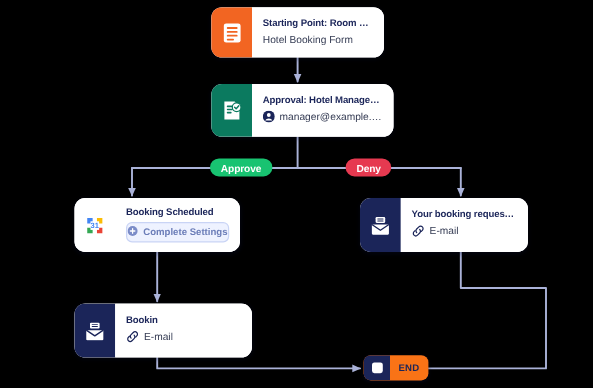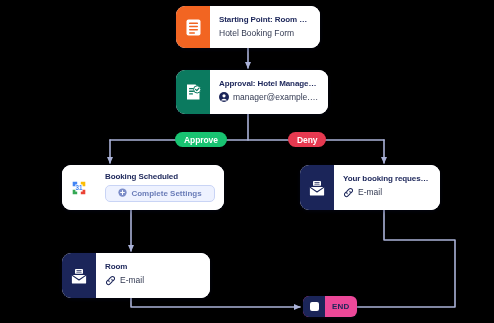--- a/index.html
+++ b/index.html
@@ -80,21 +80,21 @@
     white-space: nowrap;
   }
 
   
   #node-start   { left: 176px; top: 6px;   width: 144px; height: 42px; }
   #node-start .icon-pane { background: #f26522; }
 
   #node-approval{ left: 176px; top: 70px;  width: 152px; height: 44px; }
   #node-approval .icon-pane { background: #0b7a5f; }
 
-  #node-booking { left: 62px;  top: 165px; width: 162px; height: 45px; }
+  #node-booking { left: 62px;  top: 165px; width: 138px; height: 45px; }
   #node-booking .icon-pane { background: #ffffff; }
 
   #node-reject  { left: 300px; top: 165px; width: 140px; height: 45px; }
   #node-reject .icon-pane { background: #1b2559; }
 
   #node-email   { left: 62px;  top: 253px; width: 148px; height: 45px; }
   #node-email .icon-pane { background: #1b2559; }
 
   
   .settings-pill {
@@ -134,21 +134,21 @@
   
   #node-end {
     position: absolute;
     left: 303px;
     top: 296px;
     height: 21px;
     display: flex;
     align-items: stretch;
     border-radius: 6px;
     overflow: hidden;
-    background: #ec4899;
+    background: #f97316;
     box-shadow: 0 1px 3px rgba(10,15,50,0.4);
   }
   #node-end .end-icon {
     width: 22px;
     background: #1b2559;
     display: flex;
     align-items: center;
     justify-content: center;
   }
   #node-end .stop-square {
@@ -300,21 +300,21 @@
     <div class="icon-pane">
       <svg width="18" height="16" viewBox="0 0 20 18" aria-hidden="true">
         <rect x="5.5" y="1" width="9" height="5.5" rx="1" fill="#ffffff"></rect>
         <rect x="7" y="2.4" width="6" height="0.9" rx="0.45" fill="#1b2559"></rect>
         <rect x="7" y="4.2" width="6" height="0.9" rx="0.45" fill="#1b2559"></rect>
         <path d="M2 8 h16 v8.5 a1 1 0 0 1 -1 1 h-14 a1 1 0 0 1 -1 -1 z" fill="#ffffff"></path>
         <path d="M2 8 L10 13.4 L18 8" fill="none" stroke="#1b2559" stroke-width="1.3" stroke-linejoin="round"></path>
       </svg>
     </div>
     <div class="body">
-      <div class="title">Room</div>
+      <div class="title">Bookin</div>
       <div class="subline">
         <span>
           <svg width="11" height="11" viewBox="0 0 14 14" aria-hidden="true">
             <path d="M5.4 8.6 a2.6 2.6 0 0 1 0 -3.7 l2.3 -2.3 a2.6 2.6 0 0 1 3.7 3.7 l-1.1 1.1" fill="none" stroke="#1b2559" stroke-width="1.3" stroke-linecap="round"></path>
             <path d="M8.6 5.4 a2.6 2.6 0 0 1 0 3.7 l-2.3 2.3 a2.6 2.6 0 0 1 -3.7 -3.7 l1.1 -1.1" fill="none" stroke="#1b2559" stroke-width="1.3" stroke-linecap="round"></path>
           </svg>
         </span>
         <span class="txt">E-mail</span>
       </div>
     </div>

